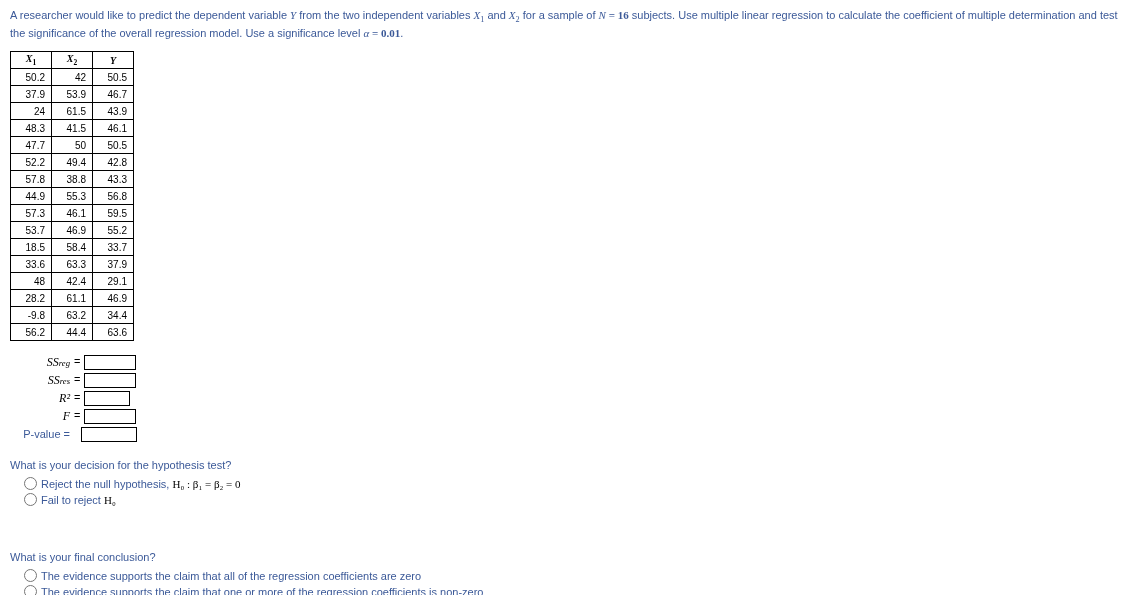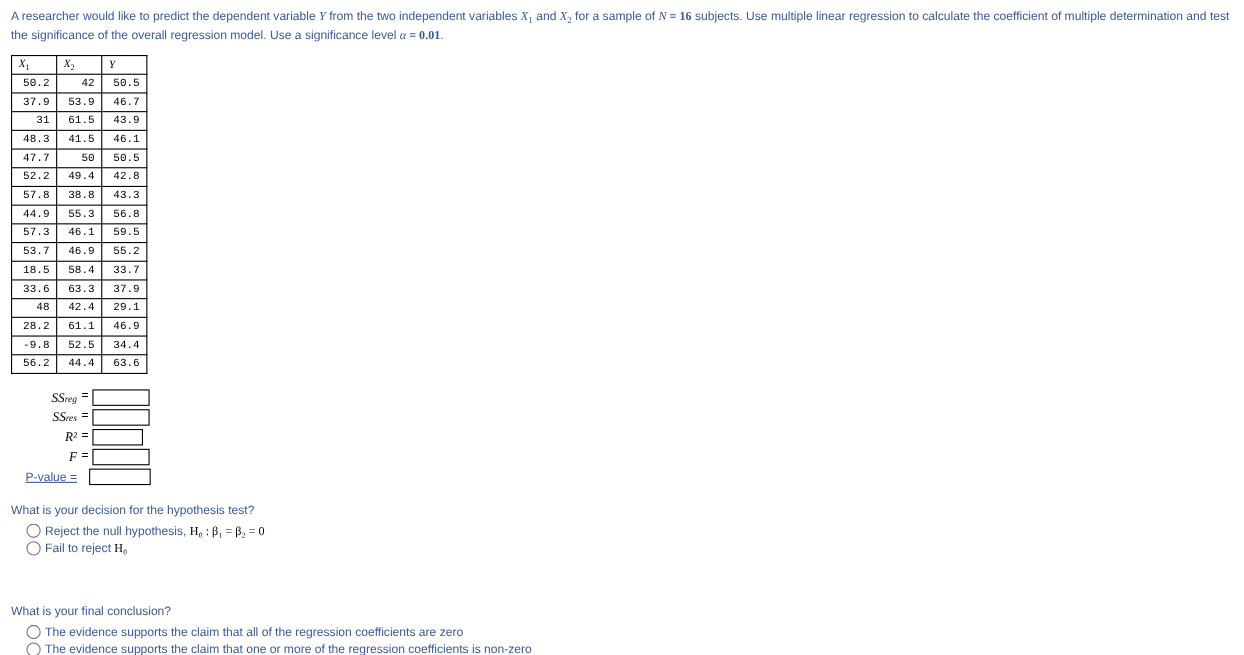--- a/index.html
+++ b/index.html
@@ -21,41 +21,40 @@
     margin: 6px 0 14px 0;
   }
   table.data th, table.data td {
     border: 1px solid #000;
     padding: 1px 6px;
     text-align: right;
     font-size: 10px;
     color: #000;
     min-width: 28px;
     height: 14px;
-    font-family: Liberation Mono, monospace;
   }
   table.data th {
-    text-align: left;
-    font-weight: normal;
+    text-align: center;
+    font-weight: bold;
     font-family: "Cambria Math", "Times New Roman", serif;
     font-style: italic;
   }
   .ansblock { margin: 10px 0; }
   .ansrow { display: flex; height: 18px; }
   .anslabel {
     width: 60px;
     text-align: right;
     padding-right: 4px;
     font-family: "Cambria Math", "Times New Roman", serif;
     font-style: italic;
     color: #000;
     font-size: 12px;
   }
   .anslabel .sub { font-size: 0.72em; font-style: italic; }
-  .anslabel .pv { font-family: Arial, sans-serif; font-style: normal; font-size:11px; color:#3b5998;text-decoration:underline;}
+  .anslabel .pv { font-family: Arial, sans-serif; font-style: normal; font-size:11px; color:#3b5998;}
   .eq { color:#000; padding-right:4px;}
   input.text {
     border: 1px solid #000;
     height: 13px;
     font-size: 10px;
     padding: 0 2px;
     box-sizing: content-box;
   }
   .q { margin: 14px 0 6px 0; }
   .opts { margin-left: 14px; }
@@ -84,21 +83,21 @@
         <td>50.2</td>
         <td>42</td>
         <td>50.5</td>
       </tr>
       <tr>
         <td>37.9</td>
         <td>53.9</td>
         <td>46.7</td>
       </tr>
       <tr>
-        <td>31</td>
+        <td>24</td>
         <td>61.5</td>
         <td>43.9</td>
       </tr>
       <tr>
         <td>48.3</td>
         <td>41.5</td>
         <td>46.1</td>
       </tr>
       <tr>
         <td>47.7</td>
@@ -145,21 +144,21 @@
         <td>42.4</td>
         <td>29.1</td>
       </tr>
       <tr>
         <td>28.2</td>
         <td>61.1</td>
         <td>46.9</td>
       </tr>
       <tr>
         <td>-9.8</td>
-        <td>52.5</td>
+        <td>63.2</td>
         <td>34.4</td>
       </tr>
       <tr>
         <td>56.2</td>
         <td>44.4</td>
         <td>63.6</td>
       </tr>
     </tbody>
 </table>
 

